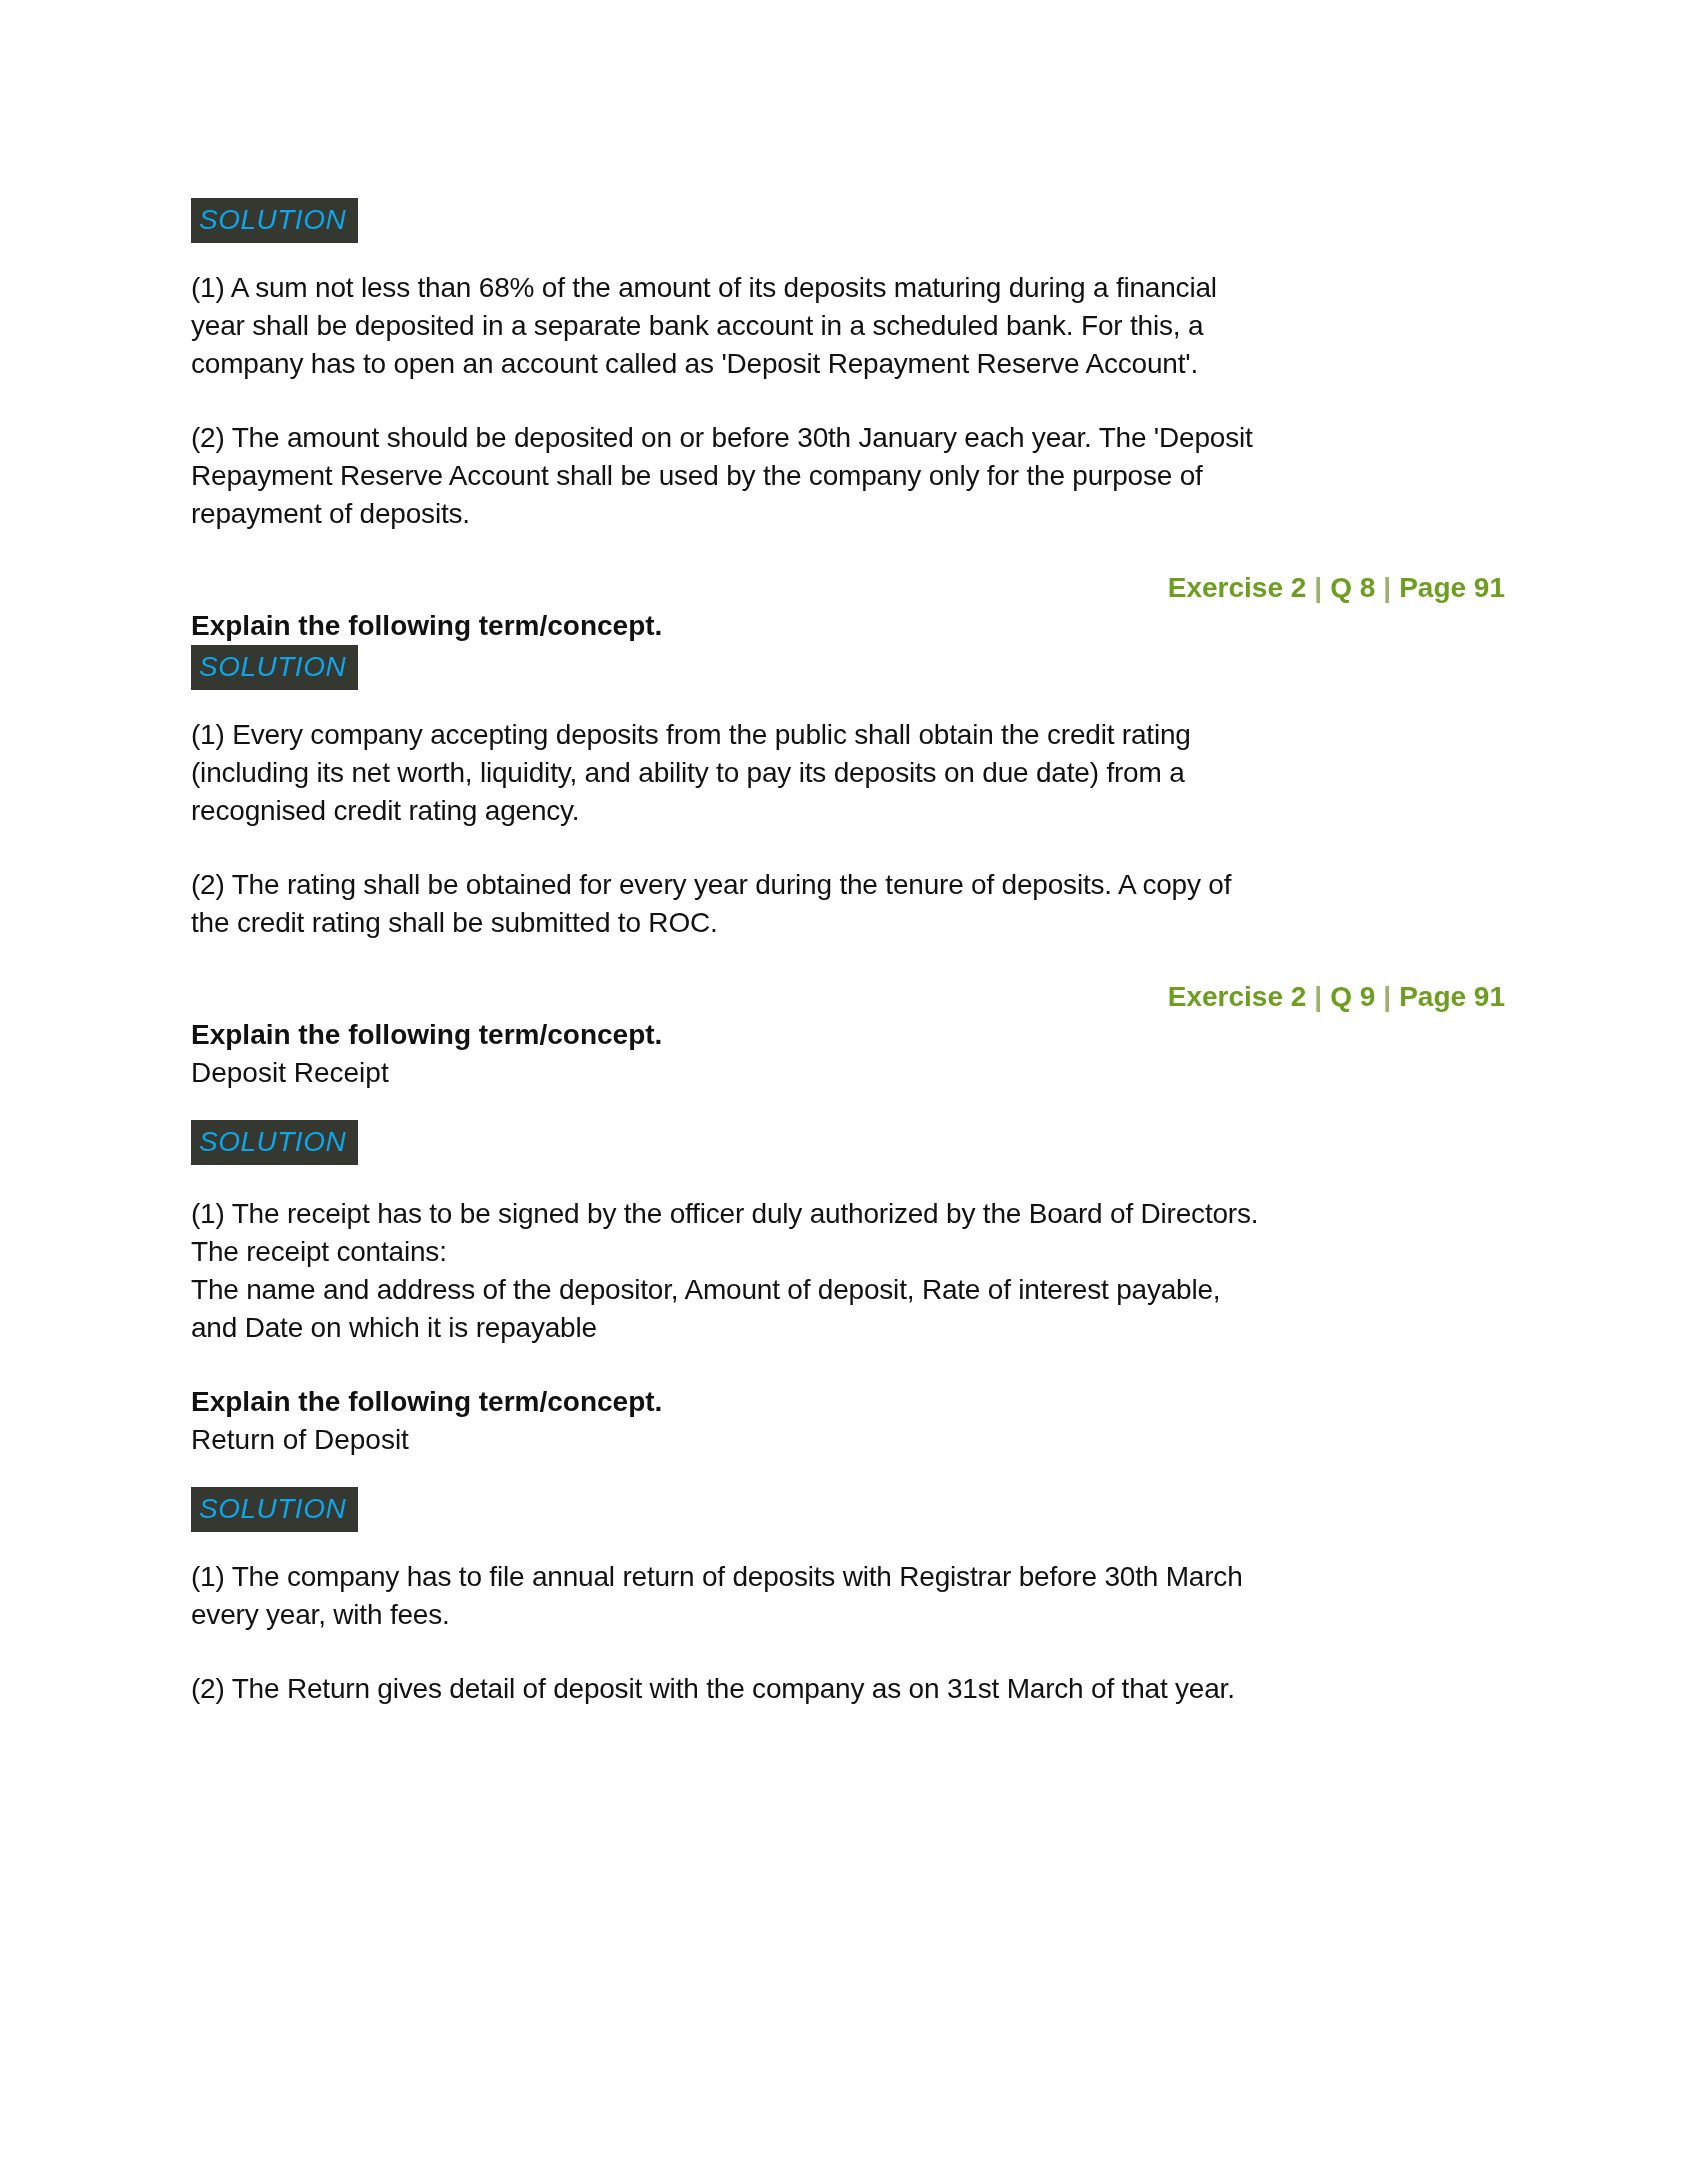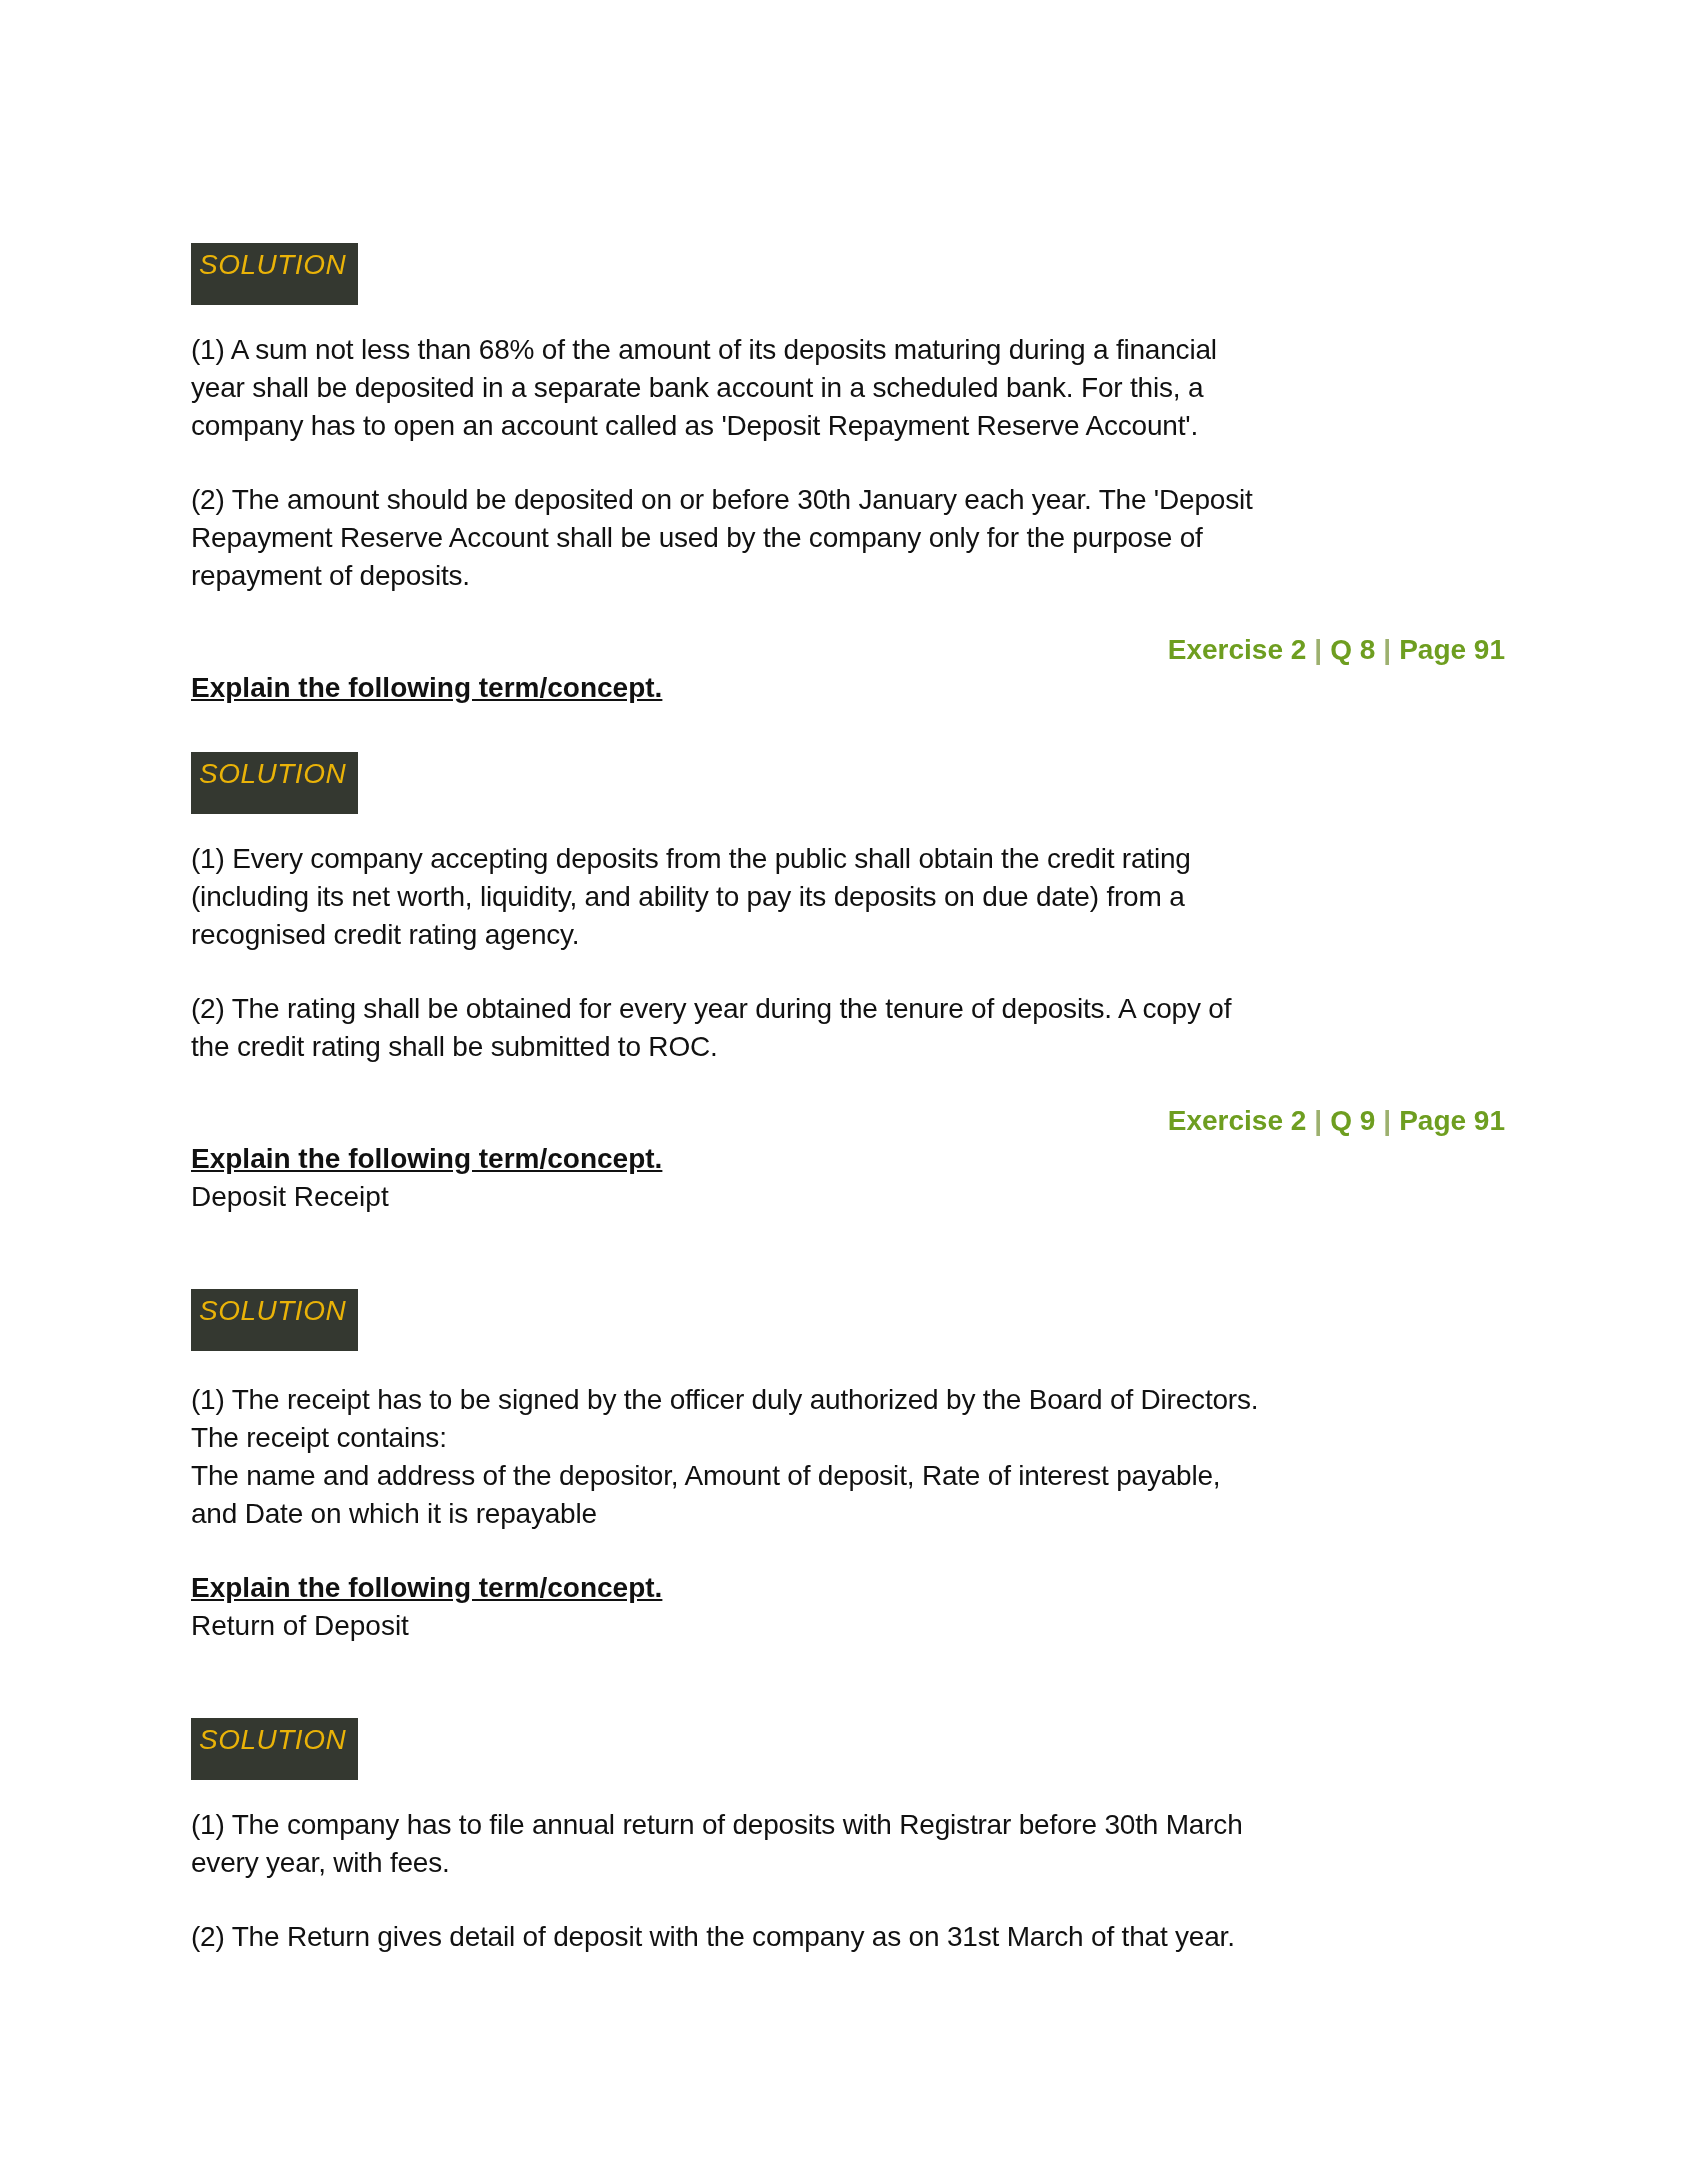--- a/index.html
+++ b/index.html
@@ -18,27 +18,26 @@
     box-sizing: border-box;
     padding: 198px 178px 0 191px;
   }
   .badge-row {
     line-height: 0;
     margin: 0 0 26px 0;
   }
   .badge {
     display: inline-block;
     background: #343830;
-    color: #eab308;
+    color: #0ea5e9;
     font-style: italic;
     font-size: 28px;
     line-height: 1;
-    padding: 8px 12px 26px 8px;
+    padding: 8px 12px 9px 8px;
     letter-spacing: 0.5px;
-    margin-top: 45px;
   }
   .para {
     font-size: 28px;
     line-height: 38px;
     letter-spacing: -0.2px;
     white-space: pre-line;
     margin: 0 0 36px 0;
   }
   .para.extra-gap {
     margin-top: 30px;
@@ -54,21 +53,20 @@
   }
   .ref .sep {
     color: #9db06f;
     padding: 0 8px;
   }
   .prompt {
     font-size: 28px;
     line-height: 38px;
     font-weight: bold;
     margin: 0;
-    text-decoration: underline;
   }
   .term {
     font-size: 28px;
     line-height: 38px;
     margin: 0 0 28px 0;
   }
 </style>
 </head>
 <body>
 

